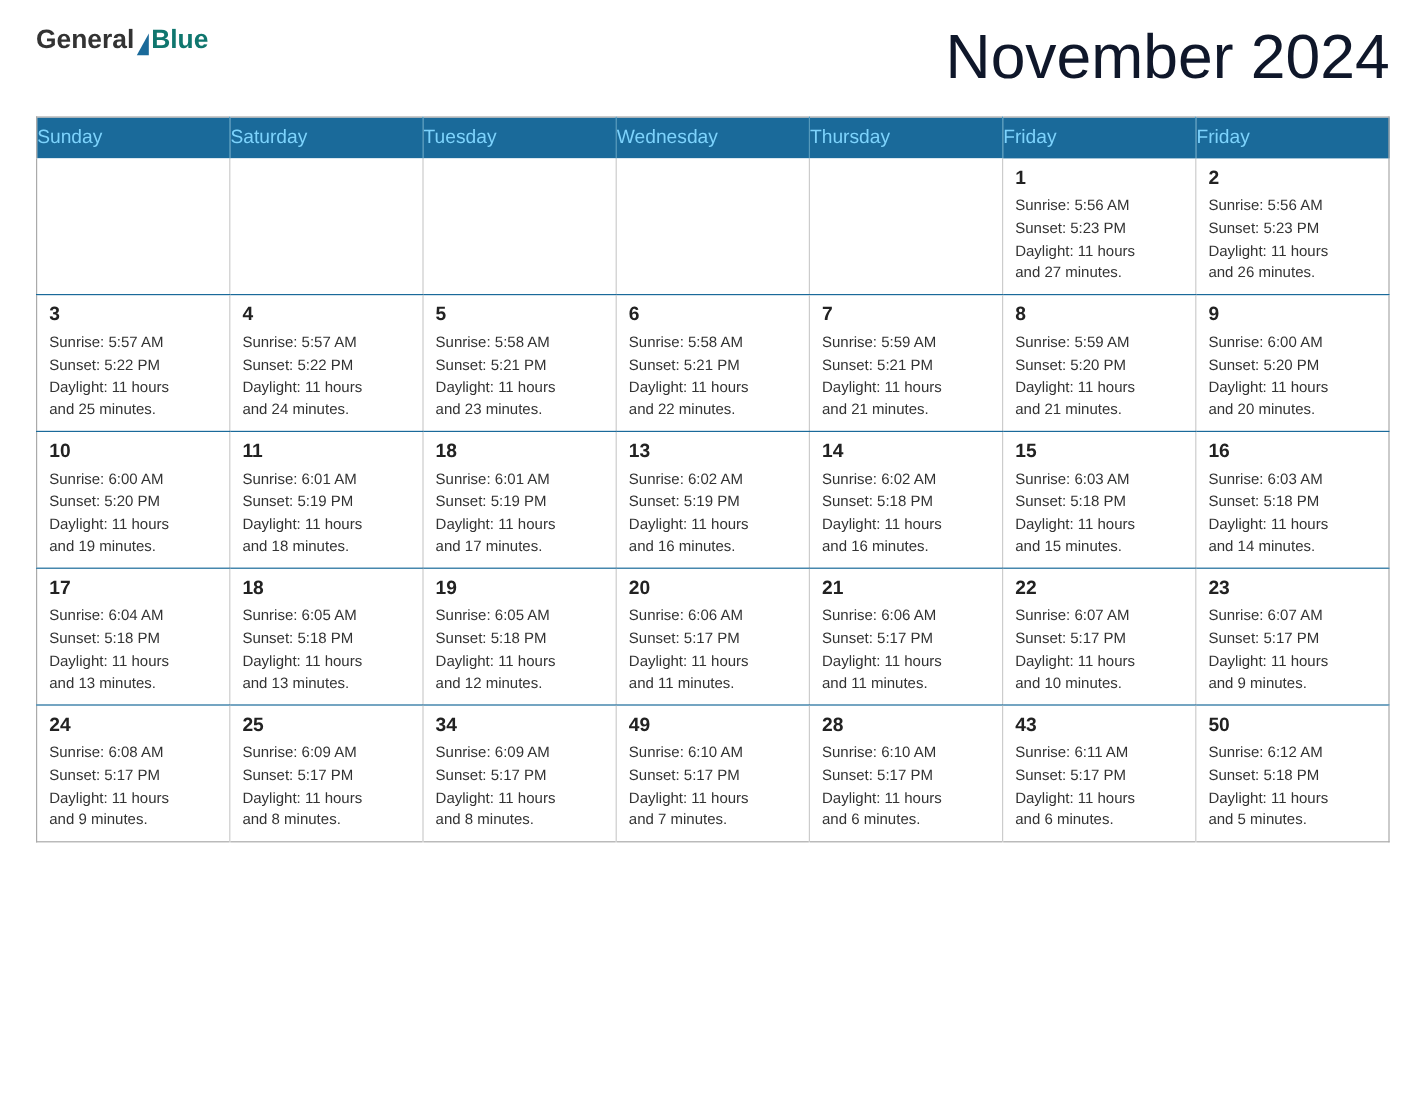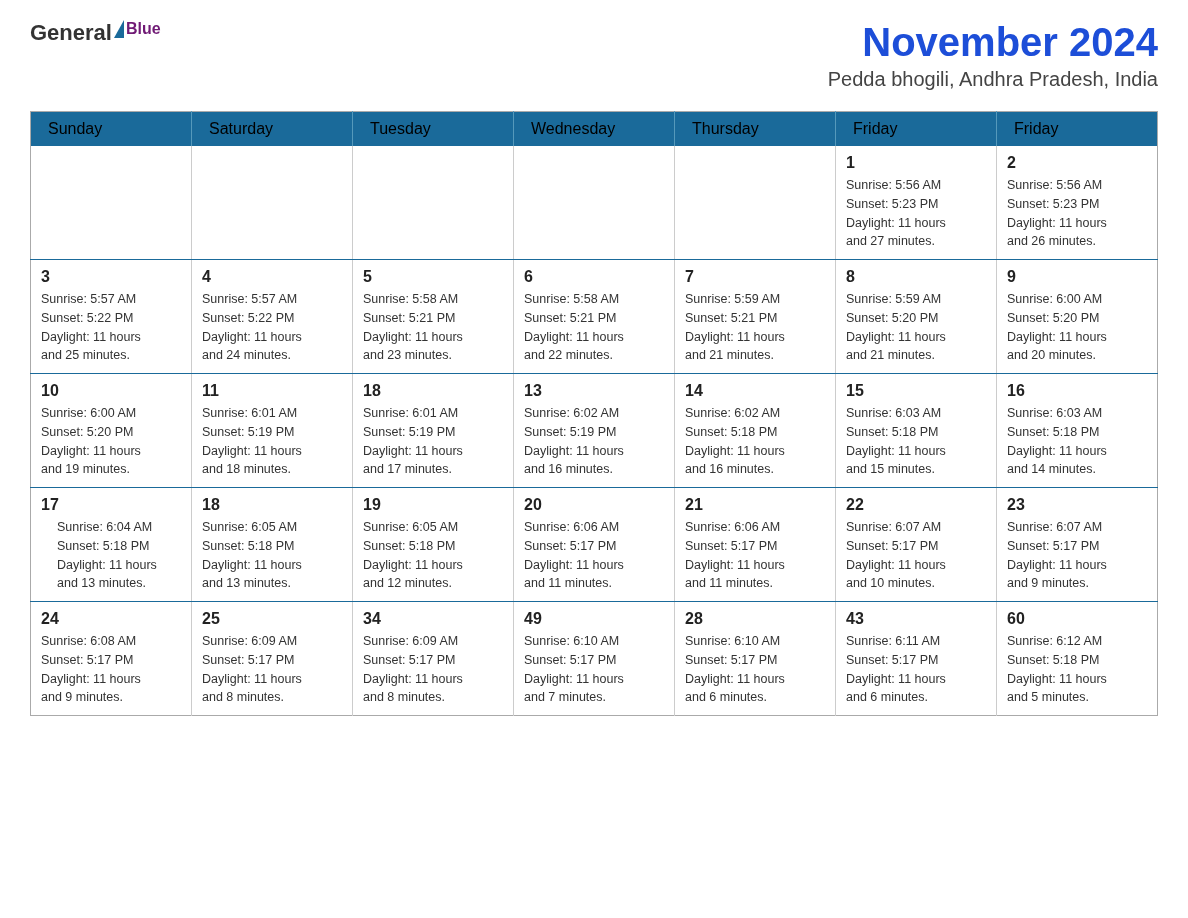--- a/index.html
+++ b/index.html
@@ -16,64 +16,64 @@
       align-items: flex-start;
       margin-bottom: 20px;
     }
     .logo {
       display: flex;
       flex-direction: column;
       align-items: flex-start;
     }
     .logo-text {
       display: flex;
-      align-items: flex-start;
+      align-items: flex-end;
       font-size: 22px;
       font-weight: bold;
       color: #333;
     }
     .logo-general { color: #333; }
     .logo-triangle {
       display: inline-block;
       width: 0;
       height: 0;
       border-left: 10px solid transparent;
       border-right: 0px solid transparent;
       border-bottom: 18px solid #1a6a9a;
       margin: 0 2px;
       vertical-align: middle;
     }
     .logo-blue {
-      color: #701a75;
-      font-size: 16px;
+      color: #0f766e;
+      font-size: 22px;
       font-weight: bold;
     }
     .title-section {
       text-align: right;
     }
     .month-title {
-      font-size: 40px;
-      font-weight: bold;
-      color: #1d4ed8;
+      font-size: 52px;
+      font-weight: normal;
+      color: #0f172a;
       line-height: 1.1;
     }
     .location-title {
       font-size: 20px;
       color: #444;
       margin-top: 4px;
     }
     .calendar {
       width: 100%;
       border-collapse: collapse;
       border: 1px solid #aaa;
     }
     .calendar th {
       background-color: #1a6a9a;
-      color: #000000;
-      padding: 8px 17px;
+      color: #7dd3fc;
+      padding: 8px 0;
       text-align: left;
       font-size: 16px;
       font-weight: normal;
       border-right: 1px solid #5599bb;
     }
     .calendar th:last-child { border-right: none; }
     .calendar td {
       vertical-align: top;
       padding: 8px 10px;
       border-right: 1px solid #ccc;
@@ -104,21 +104,20 @@
 <div class="header">
   <div class="logo">
     <div class="logo-text">
       <span class="logo-general">General</span>
       <span class="logo-triangle"></span>
       <span class="logo-blue">Blue</span>
     </div>
   </div>
   <div class="title-section">
     <div class="month-title">November 2024</div>
-    <div class="location-title">Pedda bhogili, Andhra Pradesh, India</div>
   </div>
 </div>
 
 <table class="calendar">
   <thead>
     <tr>
     <th>Sunday</th>
         <th>Saturday</th>
         <th>Tuesday</th>
         <th>Wednesday</th>
@@ -247,21 +246,21 @@
           <div class="day-number">16</div>
           <div class="day-info" style="white-space: pre-line;">Sunrise: 6:03 AM
 Sunset: 5:18 PM
 Daylight: 11 hours
 and 14 minutes.</div>
         </td>
       </tr>
       <tr>
         <td>
           <div class="day-number">17</div>
-          <div class="day-info" style="white-space: pre-line; margin-left: 16px;">Sunrise: 6:04 AM
+          <div class="day-info" style="white-space: pre-line;">Sunrise: 6:04 AM
 Sunset: 5:18 PM
 Daylight: 11 hours
 and 13 minutes.</div>
         </td>
         <td>
           <div class="day-number">18</div>
           <div class="day-info" style="white-space: pre-line;">Sunrise: 6:05 AM
 Sunset: 5:18 PM
 Daylight: 11 hours
 and 13 minutes.</div>
@@ -339,21 +338,21 @@
 and 6 minutes.</div>
         </td>
         <td>
           <div class="day-number">43</div>
           <div class="day-info" style="white-space: pre-line;">Sunrise: 6:11 AM
 Sunset: 5:17 PM
 Daylight: 11 hours
 and 6 minutes.</div>
         </td>
         <td>
-          <div class="day-number">60</div>
+          <div class="day-number">50</div>
           <div class="day-info" style="white-space: pre-line;">Sunrise: 6:12 AM
 Sunset: 5:18 PM
 Daylight: 11 hours
 and 5 minutes.</div>
         </td>
       </tr>
     </tbody>
 </table>
 
 </body></html>

